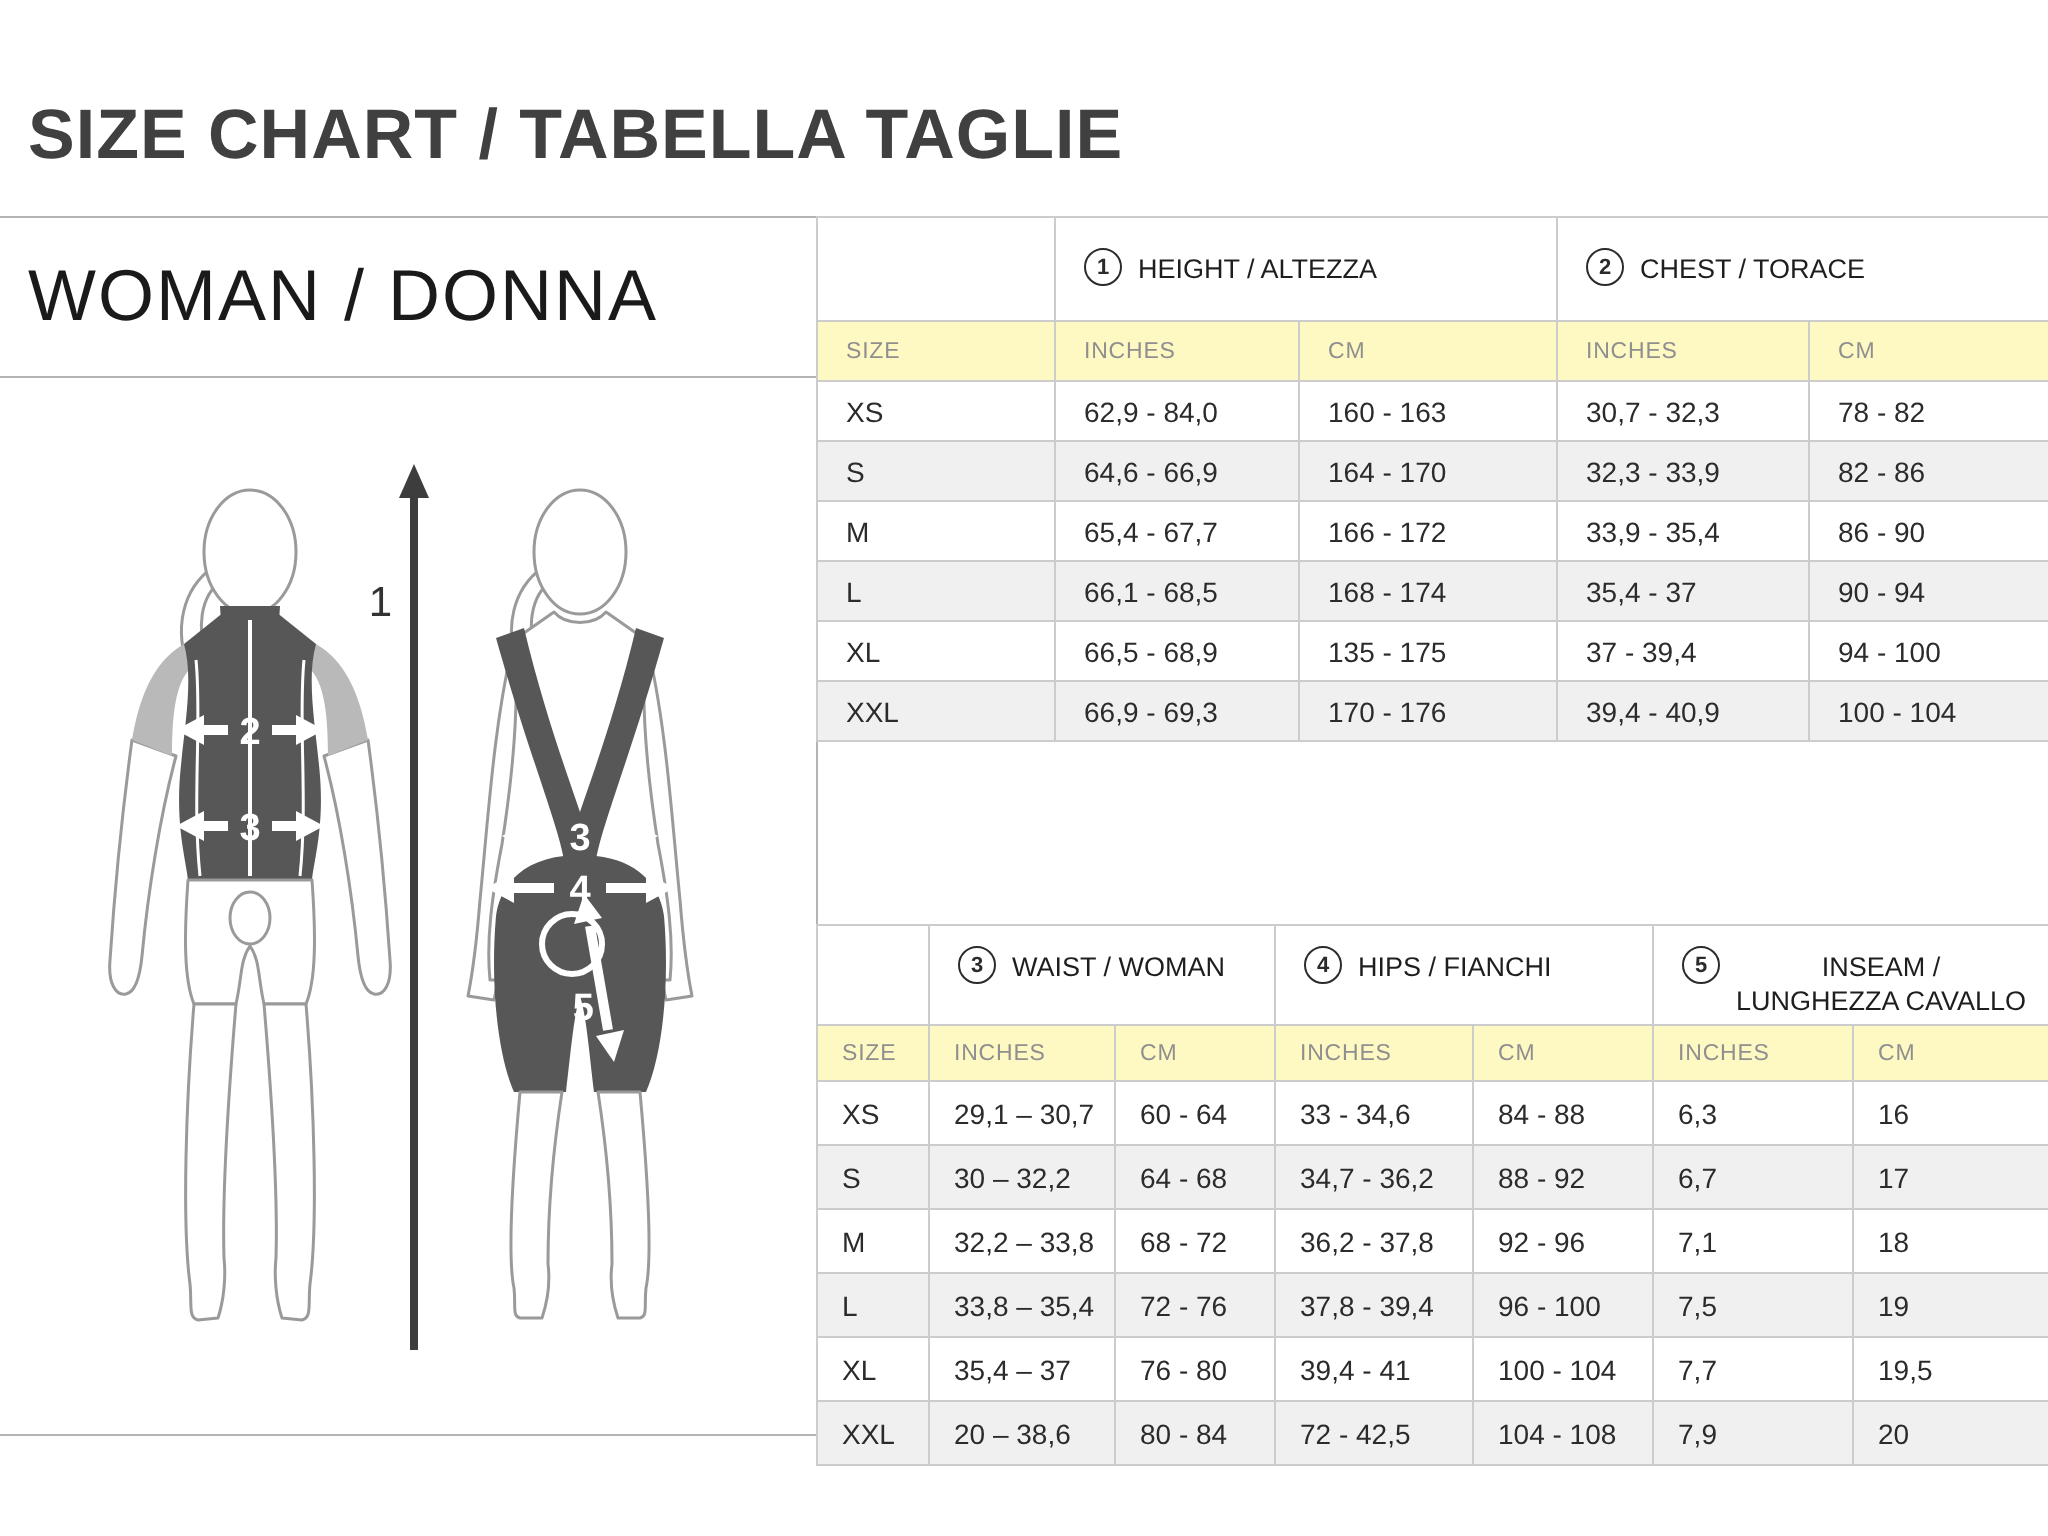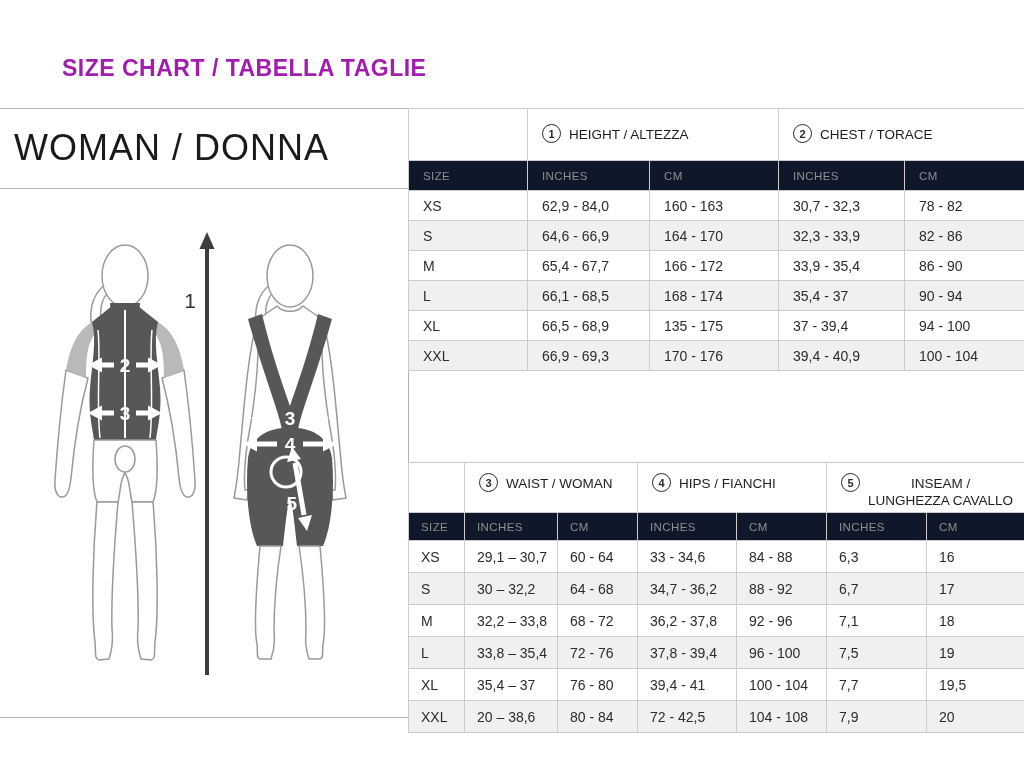--- a/index.html
+++ b/index.html
@@ -1,21 +1,21 @@
 <!DOCTYPE html>
 <html><head>
 <meta charset="utf-8">
 <style>
   * { margin:0; padding:0; box-sizing:border-box; }
   html,body { background:#fff; }
   body { font-family:"Liberation Sans","DejaVu Sans",sans-serif; color:#2b2b2b; }
   .page { position:relative; width:1024px; height:768px; background:#fff; overflow:hidden; }
 
-  .title { position:absolute; left:14px; top:50px; font-size:23px; font-weight:bold;
-           letter-spacing:.5px; color:#a21caf; line-height:36px;margin-left:48px; }
+  .title { position:absolute; left:14px; top:50px; font-size:35px; font-weight:bold;
+           letter-spacing:.5px; color:#404040; line-height:36px; }
   .section-title { position:absolute; left:14px; top:130px; font-size:36px; font-weight:400;
            letter-spacing:1px; color:#1a1a1a; line-height:36px; }
 
   .hr { position:absolute; height:1px; background:#b4b4b4; }
   .hr-top { left:0; top:108px; width:1024px; }
   .hr-left1 { left:0; top:188px; width:408px; }
   .hr-left2 { left:0; top:717px; width:408px; }
   .vline { position:absolute; left:408px; top:108px; width:1px; height:624px; background:#b4b4b4; }
 
   .figure-svg { position:absolute; left:0; top:188px; width:408px; height:529px; }
@@ -28,21 +28,21 @@
 
   .group-row th { background:#fff; color:#1e1e1e; font-size:13.5px; padding-left:14px; }
   .t1 .group-row th { height:52px; vertical-align:middle; }
   .t2 .group-row th { height:50px; vertical-align:top; padding-top:12px; }
   .gh { display:flex; align-items:flex-start; }
   .circ { flex:0 0 auto; display:inline-flex; align-items:center; justify-content:center;
           width:19px; height:19px; border:1.5px solid #2b2b2b; border-radius:50%;
           font-size:11px; font-weight:bold; color:#2b2b2b; margin-right:8px; margin-top:-2px; }
   .gl { line-height:17px;text-align:center; }
 
-  .unit-row th { background:#0f172a; color:#8f8f8f; font-size:11.5px; letter-spacing:.4px;
+  .unit-row th { background:#fef9c3; color:#8f8f8f; font-size:11.5px; letter-spacing:.4px;
                  padding-left:14px; }
   .t1 .unit-row th { height:30px; }
   .t2 .unit-row th { height:28px; padding-left:12px; }
 
   tbody td { font-size:14px; color:#2b2b2b; padding-left:14px; }
   .t1 tbody td { height:30px; }
   .t2 tbody td { height:32px; padding-left:12px; }
   tbody tr.alt td { background:#f0f0f0; }
 </style>
 </head>

